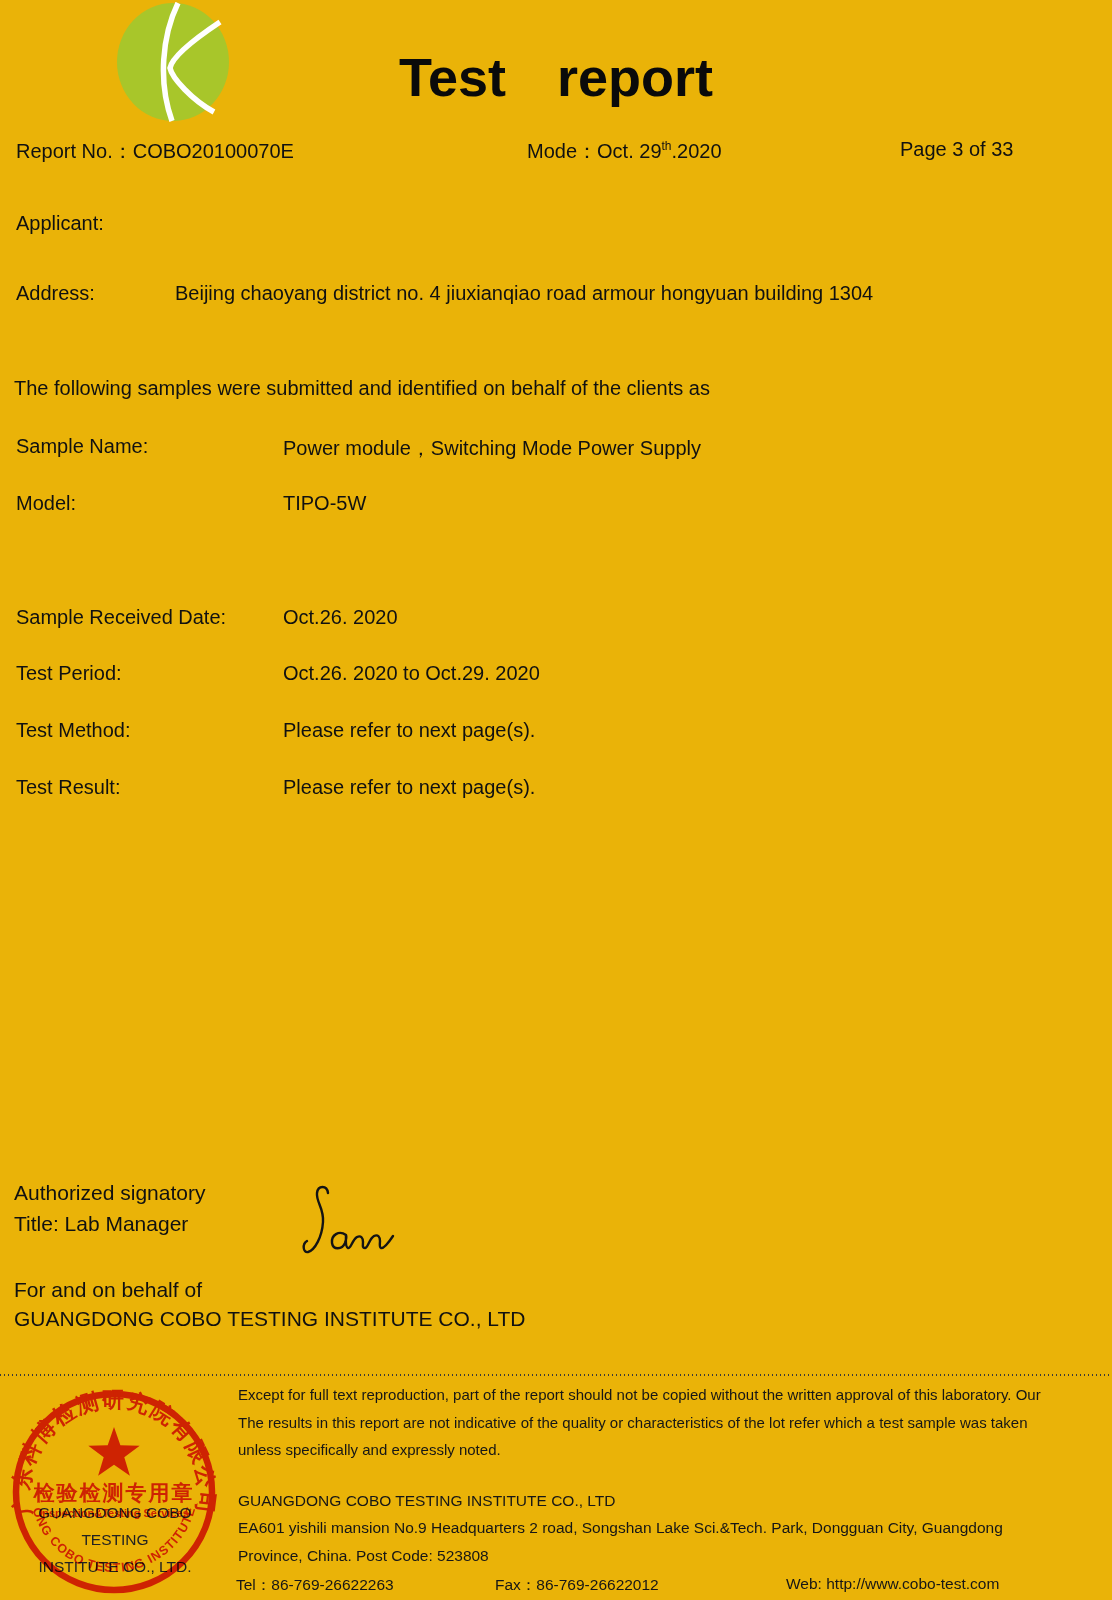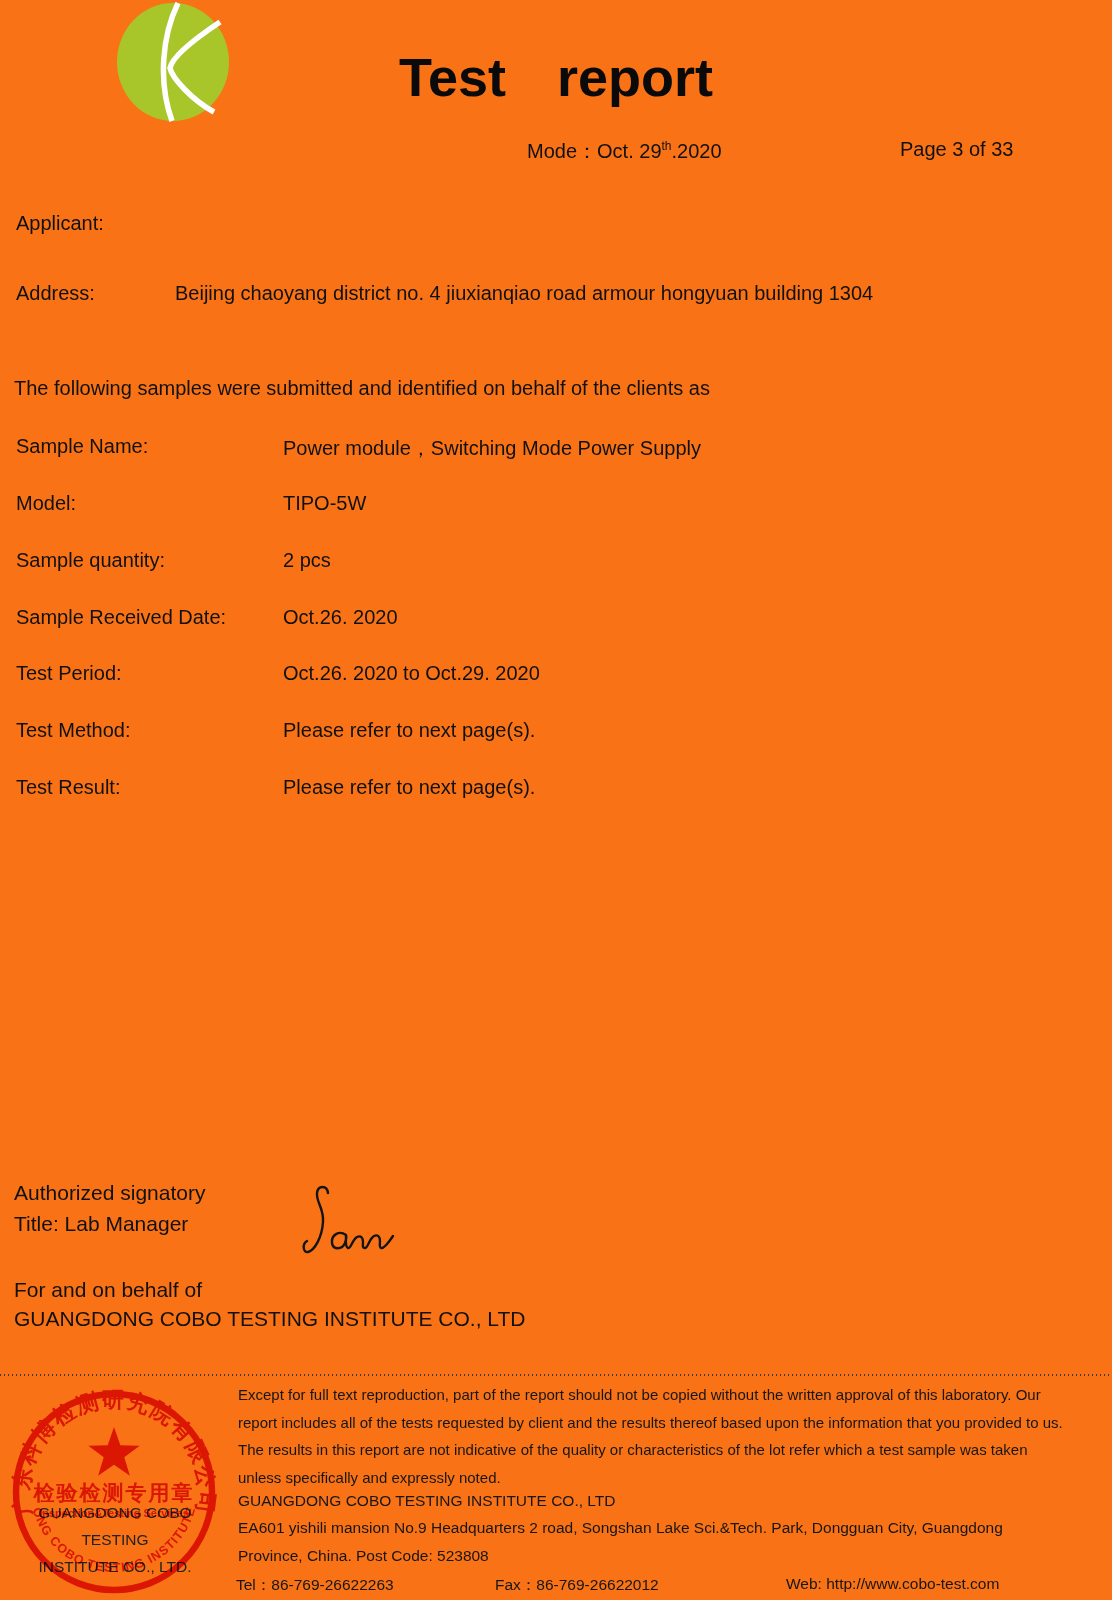--- a/index.html
+++ b/index.html
@@ -1,19 +1,19 @@
 <!DOCTYPE html>
 <html><head>
 <meta charset="utf-8">
 <style>
   html,body{margin:0;padding:0;background:#ffffff;}
   .page{
     position:relative;
     width:1112px;height:1600px;
-    background:#f97316;
+    background:#eab308;
     font-family:"Liberation Sans","DejaVu Sans",sans-serif;
     color:#111;
     overflow:hidden;
   }
   .abs{position:absolute;}
   .title{
     left:0;right:0;top:46px;
     text-align:center;
     font-size:54px;font-weight:bold;
     word-spacing:36px;
@@ -51,20 +51,23 @@
 <div class="page">
 
   <svg class="abs logo-svg" width="114" height="120" viewBox="0 0 114 120" aria-hidden="true">
     <ellipse cx="57" cy="60" rx="56" ry="59" fill="#a8c62a"></ellipse>
     <path d="M62,1 C46,34 42,80 56,119" fill="none" stroke="#ffffff" stroke-width="5.5"></path>
     <path d="M104,20 C74,40 56,56 54,66 C56,76 76,98 98,110" fill="none" stroke="#ffffff" stroke-width="5.5"></path>
   </svg>
 
   <div class="abs title">Test report</div>
 
+  <div class="abs meta" style="left:16px;top:138px;white-space:nowrap;">
+    <span>Report No.：</span><span>COBO20100070E</span>
+  </div>
   <div class="abs meta" style="left:527px;top:138px;white-space:nowrap;">
     <span>Mode：</span><span>Oct. 29</span><sup>th</sup><span>.2020</span>
   </div>
   <div class="abs meta" style="left:900px;top:138px;white-space:nowrap;">Page 3 of 33</div>
 
   <div class="abs kvrow" style="left:0;top:212px;width:916px;height:28px;">
     <span class="lbl">Applicant:</span>
   </div>
   <div class="abs kvrow" style="left:0;top:282px;width:1112px;height:28px;">
     <span class="lbl">Address:</span>
@@ -73,24 +76,20 @@
 
   <div class="abs val" style="left:14px;top:377px;white-space:nowrap;">The following samples were submitted and identified on behalf of the clients as</div>
 
   <div class="abs fieldrow" style="left:0;top:435px;width:1112px;height:28px;">
     <span class="lbl">Sample Name:</span>
     <span class="val">Power module，Switching Mode Power Supply</span>
   </div>
   <div class="abs fieldrow" style="left:0;top:492px;width:1112px;height:28px;">
     <span class="lbl">Model:</span>
     <span class="val">TIPO-5W</span>
-  </div>
-  <div class="abs fieldrow" style="left:0;top:549px;width:1112px;height:28px;">
-    <span class="lbl">Sample quantity:</span>
-    <span class="val">2 pcs</span>
   </div>
   <div class="abs fieldrow" style="left:0;top:606px;width:1112px;height:28px;">
     <span class="lbl">Sample Received Date:</span>
     <span class="val">Oct.26. 2020</span>
   </div>
   <div class="abs fieldrow" style="left:0;top:662px;width:1112px;height:28px;padding-left:45px;">
     <span class="lbl">Test Period:</span>
     <span class="val">Oct.26. 2020 to Oct.29. 2020</span>
   </div>
   <div class="abs fieldrow" style="left:0;top:719px;width:1112px;height:28px;">
@@ -134,21 +133,20 @@
     <polygon fill="#e0261d" points="106,41 112.4,59.3 131.7,59.7 116.3,71.3 121.9,89.8 106,78.8 90.1,89.8 95.7,71.3 80.3,59.7 99.7,59.3"></polygon>
     <text x="106" y="114" text-anchor="middle" font-size="21" font-weight="bold" fill="#e0261d" letter-spacing="2" font-family="'DejaVu Sans',sans-serif">检验检测专用章</text>
     <text x="106" y="131" text-anchor="middle" font-size="11" font-weight="bold" fill="#e0261d">Inspection&amp;Testing Services</text>
     <text font-size="12.5" font-weight="bold" fill="#e0261d" letter-spacing="1">
       <textPath href="#arcBottom" startOffset="50%" text-anchor="middle">GUANGDONG COBO TESTING INSTITUTE CO.,LTD</textPath>
     </text>
   </svg>
 
   <div class="abs disc">
     <div>Except for full text reproduction, part of the report should not be copied without the written approval of this laboratory. Our</div>
-    <div>report includes all of the tests requested by client and the results thereof based upon the information that you provided to us.</div>
     <div>The results in this report are not indicative of the quality or characteristics of the lot refer which a test sample was taken</div>
     <div>unless specifically and expressly noted.</div>
   </div>
 
   <div class="abs ftline" style="top:1492px;">GUANGDONG COBO TESTING INSTITUTE CO., LTD</div>
   <div class="abs ftline" style="top:1519px;">EA601 yishili mansion No.9 Headquarters 2 road, Songshan Lake Sci.&amp;Tech. Park, Dongguan City, Guangdong</div>
   <div class="abs ftline" style="top:1547px;">Province, China. Post Code: 523808</div>
 
   <div class="abs ftline" style="left:236px;top:1575px;">
     <span>Tel：</span><span>86-769-26622263</span>

